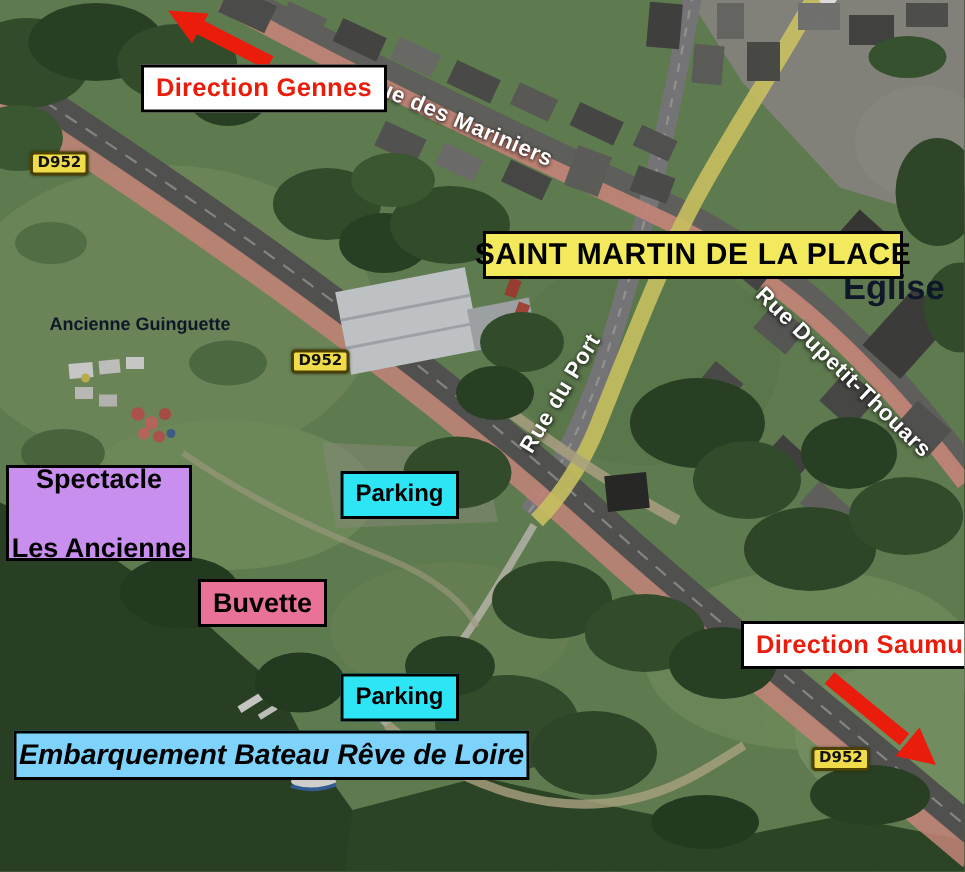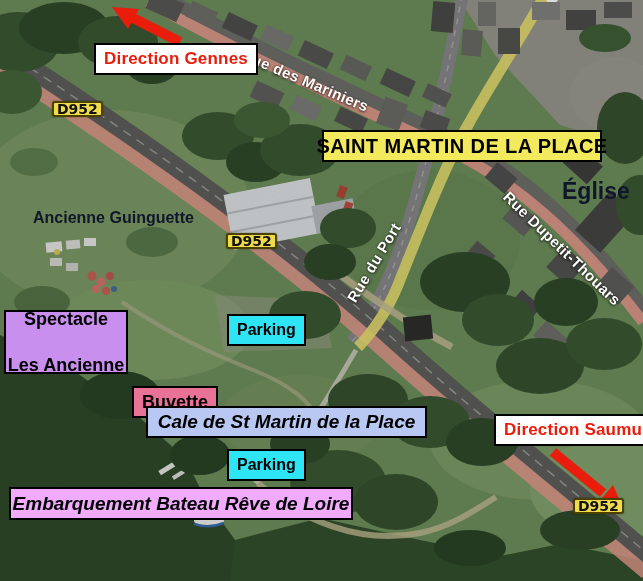--- a/index.html
+++ b/index.html
@@ -9,35 +9,34 @@
     background:#6f8f5d;
   }
   #basemap{position:absolute;left:0;top:0;width:643px;height:581px;display:block;}
   .lbl{position:absolute;white-space:nowrap;box-sizing:border-box;}
   .box{
     border:2px solid #000;color:#000;font-weight:700;
     display:flex;align-items:center;justify-content:center;
     padding:14px 8px;line-height:1.25;text-align:center;
   }
   .white-box{background:#ffffff;font-size:18px;letter-spacing:.2px;}
-  .town-box{font-size:20px;letter-spacing:.4px;font-weight:700;}
+  .town-box{font-size:20px;letter-spacing:.4px;font-weight:700;margin-top:24px;}
   .italic{font-style:italic;}
   .street{
     color:#fff;font-weight:700;font-size:15px;letter-spacing:.4px;
     text-shadow:0 1px 3px rgba(0,0,0,.75),0 0 2px rgba(0,0,0,.5);
     transform-origin:left top;
   }
   .plain-dark{color:#0f172a;font-weight:700;}
   .badge{
     font-family:"DejaVu Sans",sans-serif;
-    font-size:14px;font-weight:700;color:#111;
+    font-size:10px;font-weight:700;color:#111;
     border:2px solid #4a4000;border-radius:3px;
     padding:0 3px;line-height:12px;
     box-shadow:0 0 2px rgba(0,0,0,.4);
-    margin-left:32px;
   }
 </style>
 </head>
 <body>
 
 <div id="stage">
 
   <svg id="basemap" viewBox="0 0 643 581">
     <defs>
       <filter id="noise" x="0" y="0" width="100%" height="100%">
@@ -199,36 +198,35 @@
 
   <div class="lbl street" style="left:358px;top:288px;transform:rotate(-59deg);transform-origin:left bottom;">Rue du Port</div>
 
   <div class="lbl street" style="left:512px;top:188px;transform:rotate(44deg);">Rue Dupetit-Thouars</div>
 
   <div class="lbl badge" style="left: 20px; top: 101px; background-color: rgb(240, 220, 74);">D952</div>
   <div class="lbl badge" style="left: 194px; top: 233px; background-color: rgb(240, 220, 74);">D952</div>
   <div class="lbl badge" style="left: 541px; top: 498px; background-color: rgb(240, 220, 74);">D952</div>
 
   <div class="lbl plain-dark" style="left:562px;top:178px;font-size:23px;">Église</div>
-  <div class="lbl plain-dark" style="left:33px;top:209px;font-size:16px;">Ancienne Guinguette</div>
+  <div class="lbl plain-dark" style="left:33px;top:209px;font-size:12px;">Ancienne Guinguette</div>
 
   <div class="lbl box white-box" style="left: 94px; top: 43px; height: 31px; font-size: 17px; color: rgb(234, 28, 12);">Direction Gennes</div>
 
   <div class="lbl box town-box" style="left: 322px; top: 130px; width: 280px; height: 31px; background-color: rgb(242, 233, 92);">SAINT MARTIN DE LA PLACE</div>
 
   <div class="lbl box" style="left: 4px; top: 310px; width: 124px; height: 64px; font-size: 18px; flex-direction: column; padding: 2px 4px; background-color: rgb(201, 143, 238); gap: 24px;">
     <span>Spectacle</span>
     <span>Les Ancienne</span>
   </div>
 
   <div class="lbl box" style="left: 227px; top: 314px; height: 29px; font-size: 16px; background-color: rgb(46, 229, 246);">Parking</div>
 
   <div class="lbl box" style="left: 132px; top: 386px; height: 29px; font-size: 18px; background-color: rgb(232, 115, 151);">Buvette</div>
 
-  <div class="lbl box italic" style="left: 146px; top: 406px; width: 281px; height: 32px; font-size: 19px; background-color: rgb(185, 200, 243);">Cale de St Martin de la Place</div>
 
   <div class="lbl box" style="left: 227px; top: 449px; height: 26px; font-size: 16px; background-color: rgb(46, 229, 246);">Parking</div>
 
   <div class="lbl box white-box" style="left: 494px; top: 414px; height: 29px; font-size: 17px; color: rgb(234, 28, 12);">Direction Saumur</div>
 
-  <div class="lbl box italic" style="left: 9px; top: 487px; width: 344px; height: 33px; font-size: 19px; background-color: #f0abfc;">Embarquement Bateau Rêve de Loire</div>
+  <div class="lbl box italic" style="left: 9px; top: 487px; width: 344px; height: 33px; font-size: 19px; background-color: #7dd3fc;">Embarquement Bateau Rêve de Loire</div>
 
 </div>
 
 </body></html>

